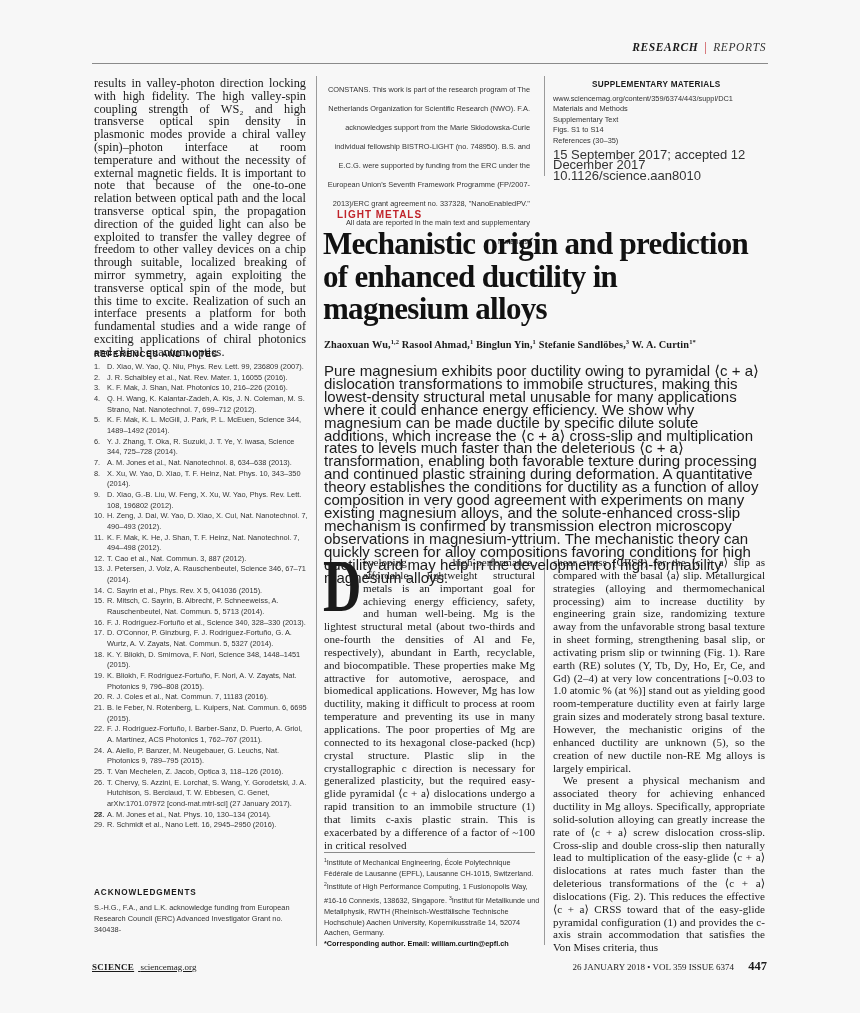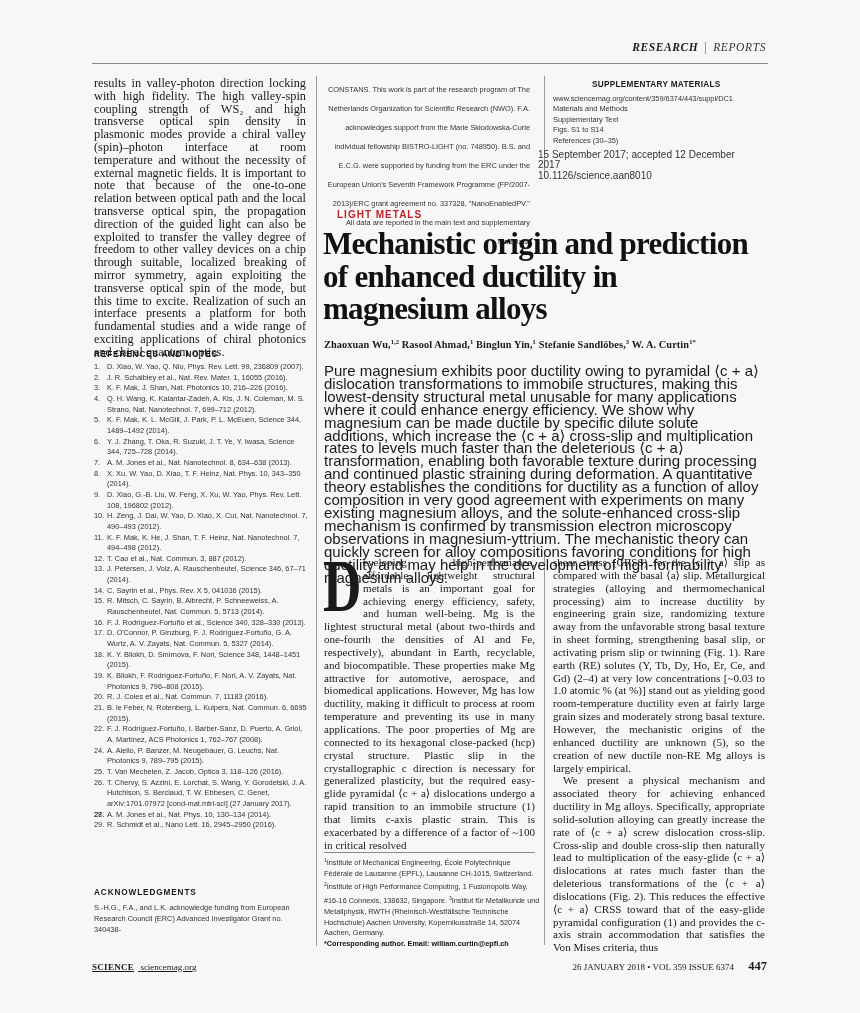--- a/index.html
+++ b/index.html
@@ -53,22 +53,22 @@
   
   #supp-title {
     position: absolute; left: 553px; top: 80px;
     font-family: "Liberation Sans", sans-serif; font-weight: bold; font-size: 8.2px; letter-spacing: 0.3px; padding-left: 39px;
   }
   #supp-list {
     position: absolute; left: 553px; top: 94px; width: 215px;
     font-family: "Liberation Sans", sans-serif; font-size: 7.4px; line-height: 10.4px; color: #333;
   }
   #supp-dates {
-    position: absolute; left: 538px; top: 150px; width: 215px;
-    font-family: "Liberation Sans", sans-serif; font-size: 10px; line-height: 10.4px; color: #333;
+    position: absolute; left: 553px; top: 150px; width: 215px;
+    font-family: "Liberation Sans", sans-serif; font-size: 13px; line-height: 10.4px; color: #333;
   }
 
   
   #kicker {
     position: absolute; left: 324px; top: 209px;
     font-family: "Liberation Sans", sans-serif; font-weight: bold; font-size: 10px; letter-spacing: 1px; color: #c0232a; padding-left: 13px;
   }
   #title {
     position: absolute; left: 323px; top: 228px; width: 440px; margin: 0;
     font-family: "Liberation Serif", serif; font-weight: bold; font-size: 31px; line-height: 32.5px;
@@ -146,21 +146,21 @@
     <li><span class="num">12.</span><span>T. Cao et al., Nat. Commun. 3, 887 (2012).</span></li>
     <li><span class="num">13.</span><span>J. Petersen, J. Volz, A. Rauschenbeutel, Science 346, 67–71 (2014).</span></li>
     <li><span class="num">14.</span><span>C. Sayrin et al., Phys. Rev. X 5, 041036 (2015).</span></li>
     <li><span class="num">15.</span><span>R. Mitsch, C. Sayrin, B. Albrecht, P. Schneeweiss, A. Rauschenbeutel, Nat. Commun. 5, 5713 (2014).</span></li>
     <li><span class="num">16.</span><span>F. J. Rodríguez-Fortuño et al., Science 340, 328–330 (2013).</span></li>
     <li><span class="num">17.</span><span>D. O'Connor, P. Ginzburg, F. J. Rodríguez-Fortuño, G. A. Wurtz, A. V. Zayats, Nat. Commun. 5, 5327 (2014).</span></li>
     <li><span class="num">18.</span><span>K. Y. Bliokh, D. Smirnova, F. Nori, Science 348, 1448–1451 (2015).</span></li>
     <li><span class="num">19.</span><span>K. Bliokh, F. Rodríguez-Fortuño, F. Nori, A. V. Zayats, Nat. Photonics 9, 796–808 (2015).</span></li>
     <li><span class="num">20.</span><span>R. J. Coles et al., Nat. Commun. 7, 11183 (2016).</span></li>
     <li><span class="num">21.</span><span>B. le Feber, N. Rotenberg, L. Kuipers, Nat. Commun. 6, 6695 (2015).</span></li>
-    <li><span class="num">22.</span><span>F. J. Rodríguez-Fortuño, I. Barber-Sanz, D. Puerto, A. Griol, A. Martínez, ACS Photonics 1, 762–767 (2008).</span></li>
+    <li><span class="num">22.</span><span>F. J. Rodríguez-Fortuño, I. Barber-Sanz, D. Puerto, A. Griol, A. Martínez, ACS Photonics 1, 762–767 (2011).</span></li>
     <li><span class="num">24.</span><span>A. Aiello, P. Banzer, M. Neugebauer, G. Leuchs, Nat. Photonics 9, 789–795 (2015).</span></li>
     <li><span class="num">25.</span><span>T. Van Mechelen, Z. Jacob, Optica 3, 118–126 (2016).</span></li>
     <li><span class="num">26.</span><span>T. Chervy, S. Azzini, E. Lorchat, S. Wang, Y. Gorodetski, J. A. Hutchison, S. Berciaud, T. W. Ebbesen, C. Genet, arXiv:1701.07972 [cond-mat.mtrl-sci] (27 January 2017).</span></li>
     <li><span class="num">27.</span></li>
     <li><span class="num">28.</span><span>A. M. Jones et al., Nat. Phys. 10, 130–134 (2014).</span></li>
     <li><span class="num">29.</span><span>R. Schmidt et al., Nano Lett. 16, 2945–2950 (2016).</span></li>
   </ul>
 
 <div id="ack-title">ACKNOWLEDGMENTS</div>
 <div id="ack-body">S.-H.G., F.A., and L.K. acknowledge funding from European Research Council (ERC) Advanced Investigator Grant no. 340438-</div>

